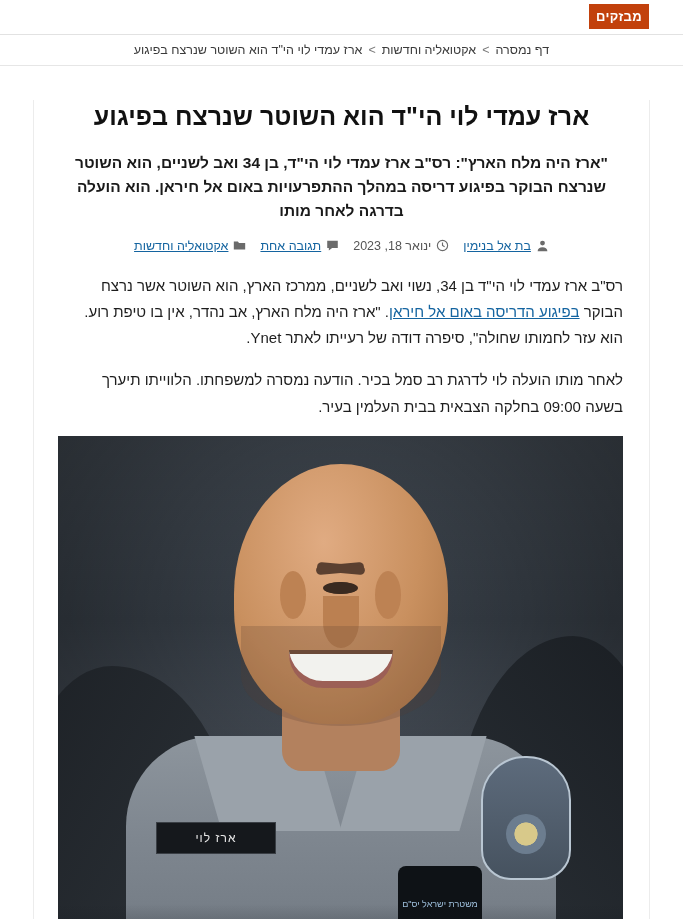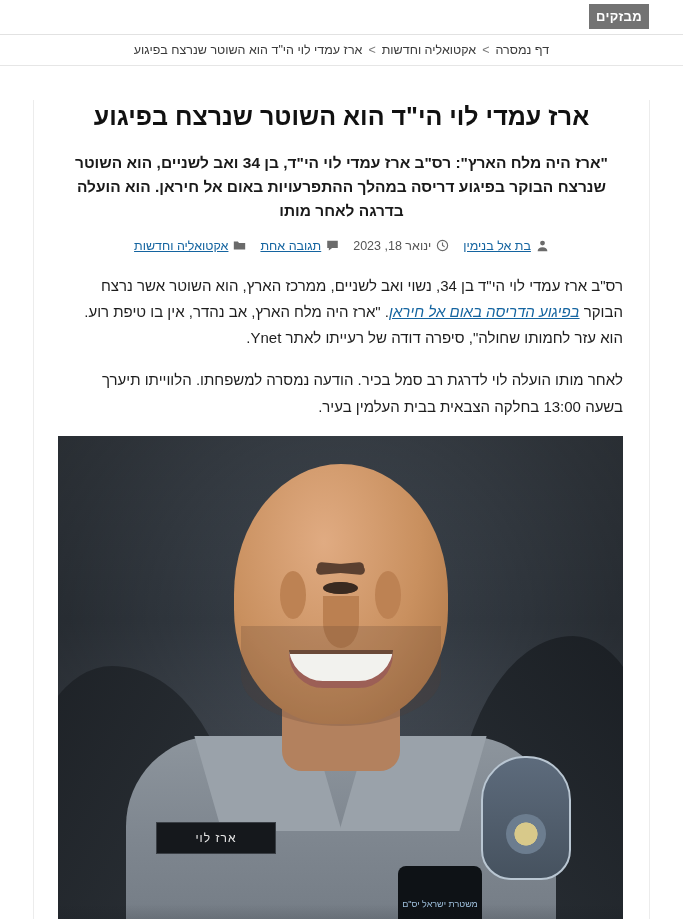--- a/index.html
+++ b/index.html
@@ -22,21 +22,21 @@
     background: #ffffff;
     border-bottom: 1px solid #e2e2e2;
     position: relative;
   }
   .flash-tab {
     position: absolute;
     top: 4px;
     left: 589px;
     width: 60px;
     height: 25px;
-    background: #737373;
+    background: #c2410c;
     color: #ffffff;
     font-size: 13px;
     font-weight: bold;
     display: flex;
     align-items: center;
     justify-content: center;
     letter-spacing: 0.3px;
   }
 
   
@@ -129,21 +129,20 @@
     margin-top: 20px;
     font-size: 15px;
     line-height: 1.75;
     color: #1d1d1d;
     text-align: right;
   }
   .body-text p { margin: 0 0 16px 0; }
   .body-text a {
     color: #1464a0;
     text-decoration: underline;
-    font-style: italic;
   }
 
   
   .photo-wrap {
     margin-top: 8px;
     width: 565px;
     height: 528px;
     overflow: hidden;
     position: relative;
     background: #2b3138;
@@ -362,21 +361,21 @@
       <a href="#">אקטואליה וחדשות</a>
     </span>
 
   </div>
 
   <div class="body-text">
     <p>
       <span>רס"ב ארז עמדי לוי הי"ד בן 34, נשוי ואב לשניים, ממרכז הארץ, הוא השוטר אשר נרצח הבוקר </span><a href="#">בפיגוע הדריסה באום אל חיראן</a><span>. "ארז היה מלח הארץ, אב נהדר, אין בו טיפת רוע. הוא עזר לחמותו שחולה", סיפרה דודה של רעייתו לאתר Ynet.</span>
     </p>
     <p>
-      <span>לאחר מותו הועלה לוי לדרגת רב סמל בכיר. הודעה נמסרה למשפחתו. הלווייתו תיערך בשעה 13:00 בחלקה הצבאית בבית העלמין בעיר.</span>
+      <span>לאחר מותו הועלה לוי לדרגת רב סמל בכיר. הודעה נמסרה למשפחתו. הלווייתו תיערך בשעה 09:00 בחלקה הצבאית בבית העלמין בעיר.</span>
     </p>
   </div>
 
   <figure class="photo-wrap" style="margin:0;">
     <div class="photo">
       <div class="shoulder-l"></div>
       <div class="shoulder-r"></div>
       <div class="torso"></div>
       <div class="collar-l"></div>
       <div class="collar-r"></div>

